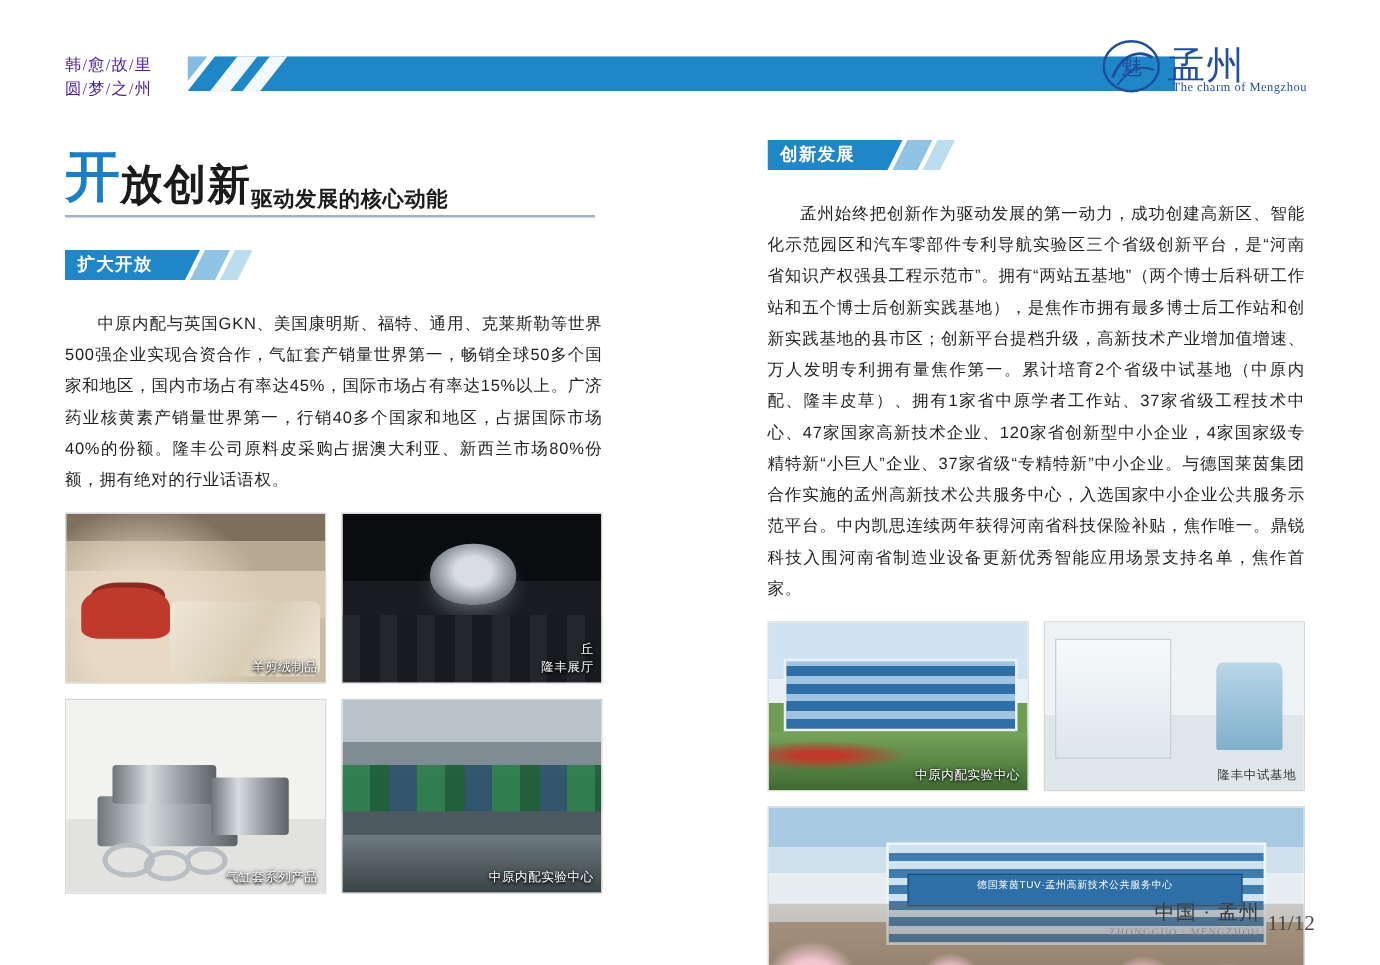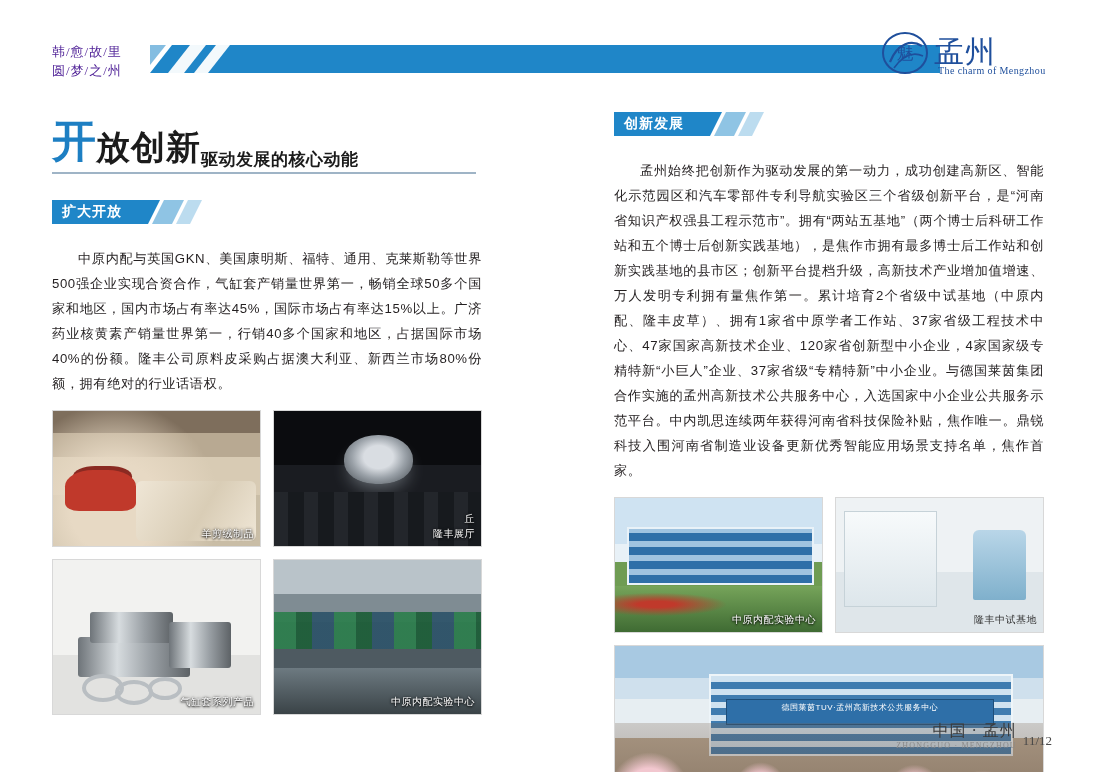--- a/index.html
+++ b/index.html
@@ -205,21 +205,21 @@
   }
   .footer-en {
     font-family: "Liberation Serif", serif;
     font-size: 8px;
     color: #8a8a8a;
     letter-spacing: 1.2px;
     white-space: nowrap;
   }
   .footer-page {
     font-family: "Liberation Serif", serif;
-    font-size: 13px;
+    font-size: 17px;
     color: #4a4a4a;
     letter-spacing: 0px;
     padding-bottom: 1px;
     white-space: nowrap;
   }
   .footer-left { text-align: right; }
 
   
   .ph-inner { position: absolute; inset: 0; }
 

